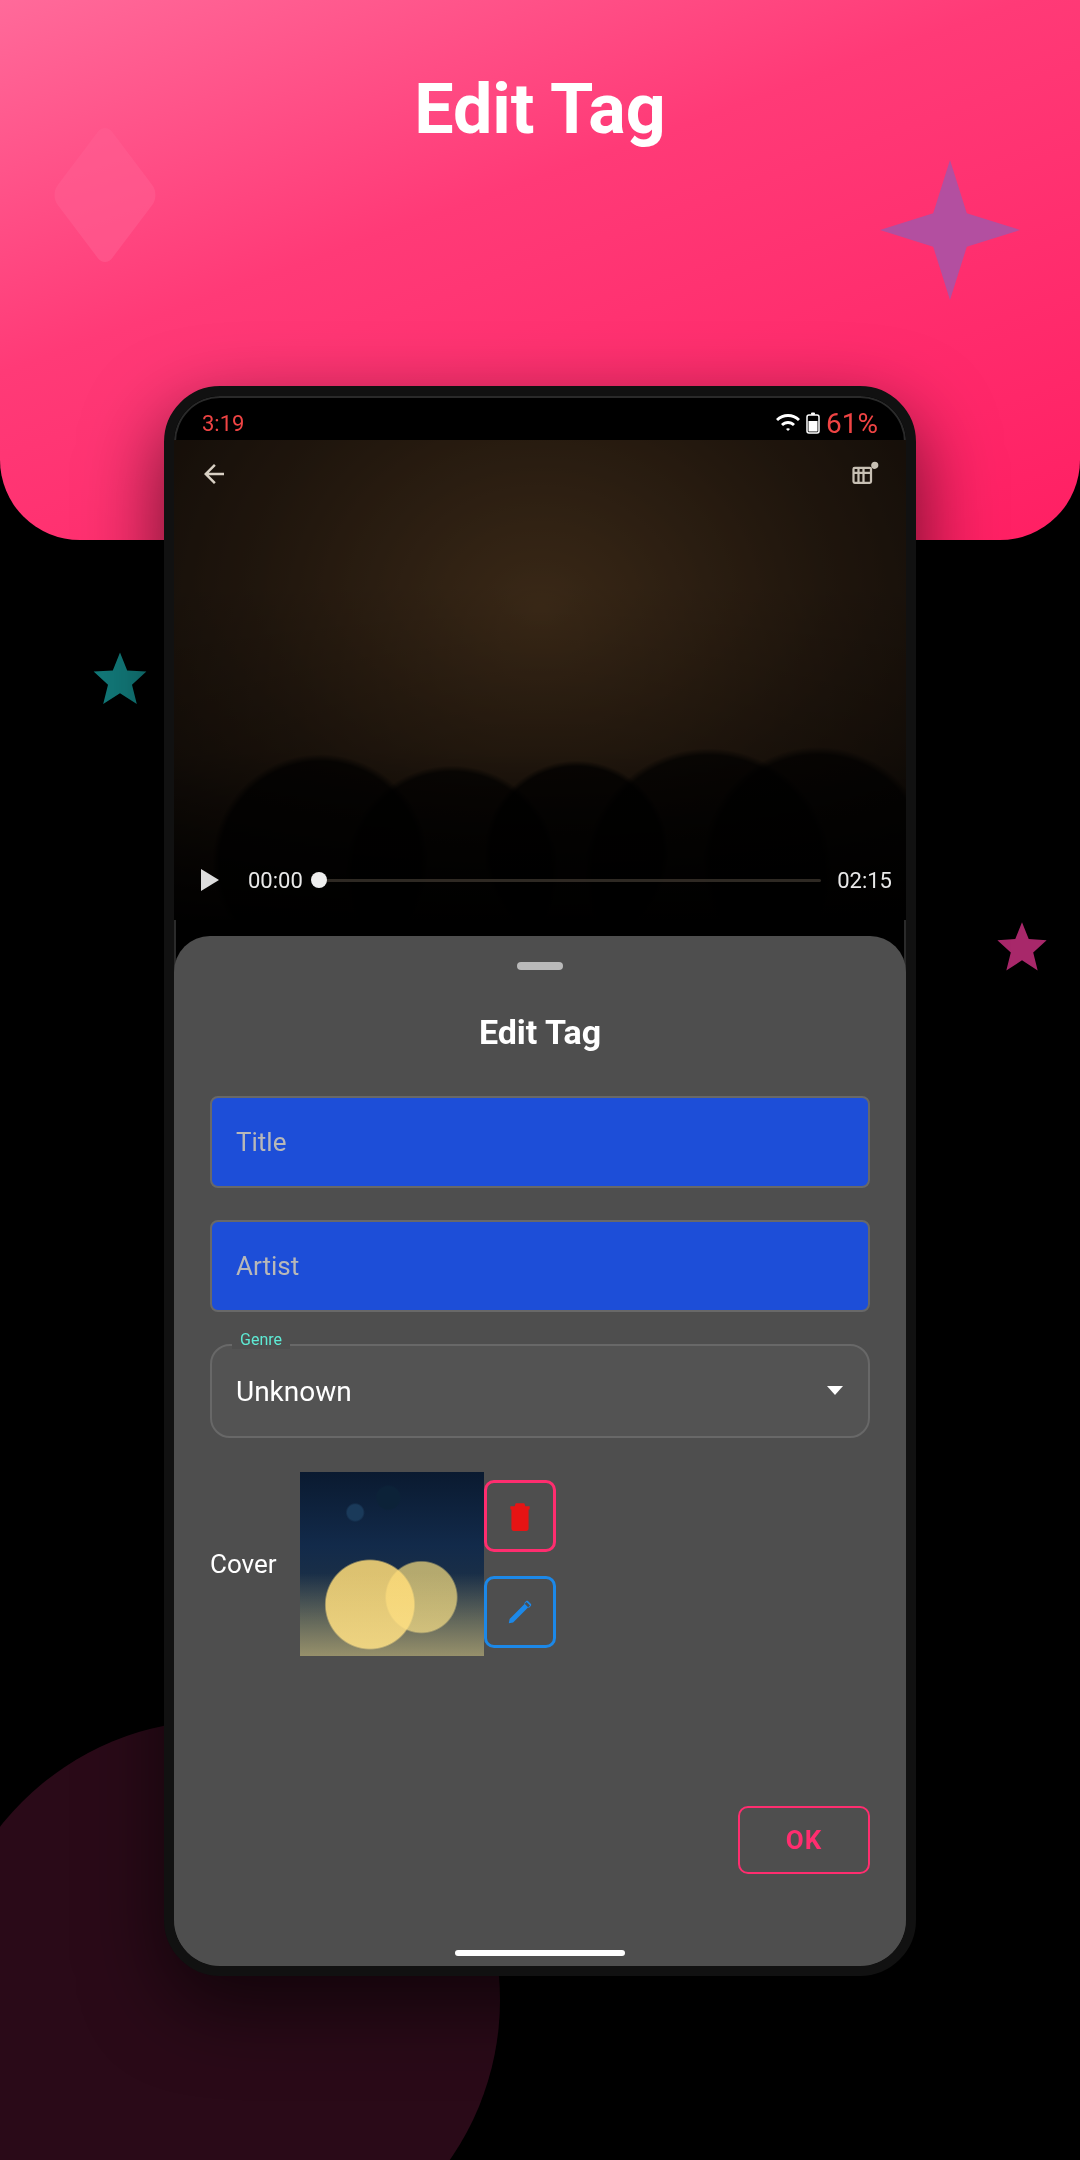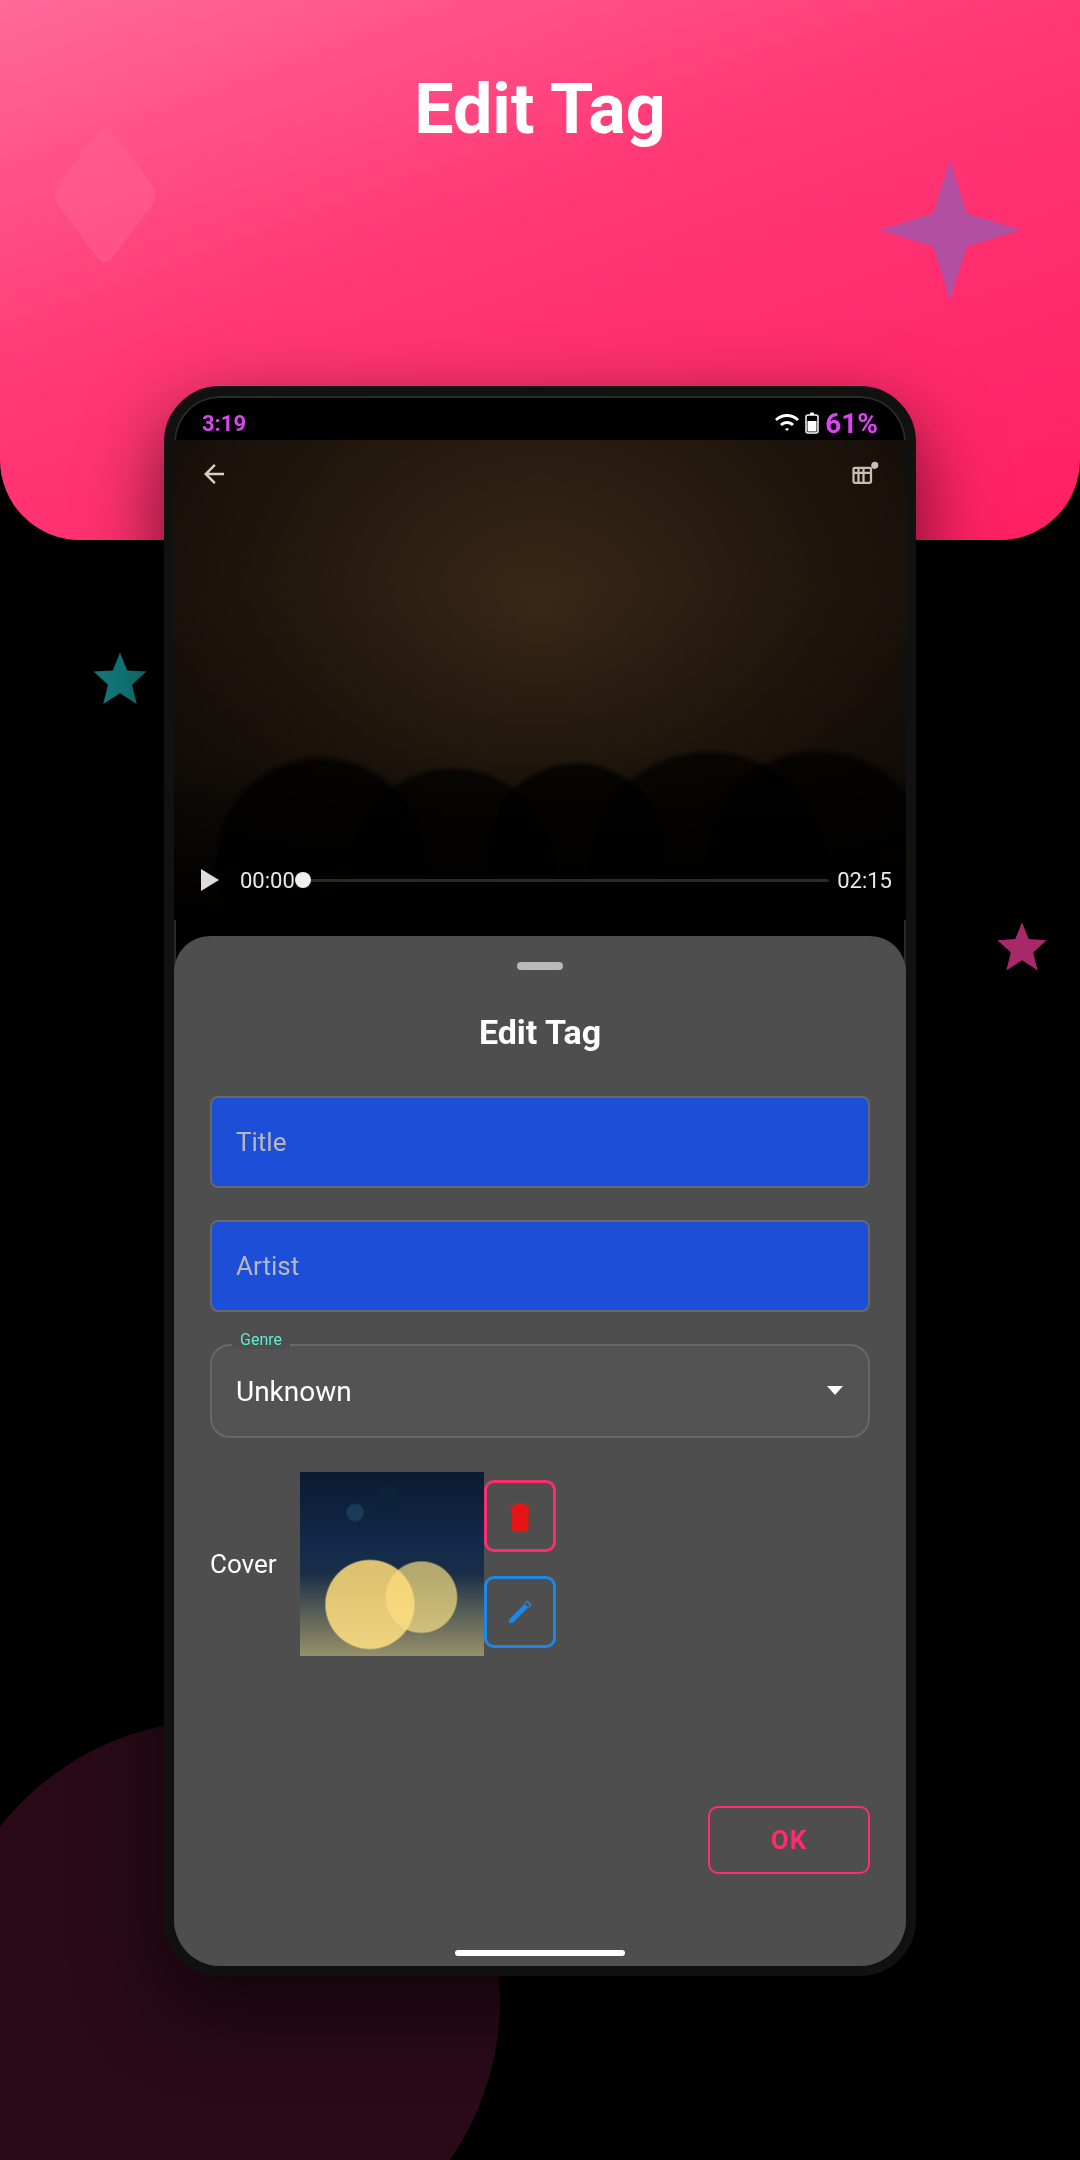--- a/index.html
+++ b/index.html
@@ -49,21 +49,21 @@
   border: 10px solid #111;
   box-shadow: 0 30px 80px rgba(0,0,0,.6), inset 0 0 0 2px #2a2a2a;
   overflow: hidden;
 }
 
 
 .status-bar {
   position: absolute; top: 0; left: 0; right: 0; height: 44px;
   display: flex; align-items: center; justify-content: space-between;
   padding: 10px 28px 0 28px;
-  color: #d946ef; font-size: 22px; font-weight: 700;
+  color: #ef4444; font-size: 22px; font-weight: 400;
 }
 .status-right { display: flex; align-items: center; gap: 6px; font-size: 28px; }
 
 
 .video-area {
   position: absolute; top: 44px; left: 0; right: 0; height: 480px;
   background: radial-gradient(ellipse at 50% 35%, #6a4a2a 0%, #3a2818 55%, #1a120c 100%);
   overflow: hidden;
 }
 .video-crowd {
@@ -77,21 +77,21 @@
     linear-gradient(to top, rgba(0,0,0,.9) 0%, rgba(0,0,0,.2) 35%, rgba(0,0,0,0) 70%);
 }
 .video-dim { position:absolute; inset:0; background: rgba(0,0,0,.45); }
 .video-topbar {
   position: absolute; top: 12px; left: 18px; right: 18px;
   display: flex; justify-content: space-between; align-items: center;
 }
 .icon-btn { width: 44px; height: 44px; display:flex; align-items:center; justify-content:center; }
 .video-controls {
   position: absolute; bottom: 18px; left: 14px; right: 14px;
-  display: flex; align-items: center; gap: 8px; color: #ddd;
+  display: flex; align-items: center; gap: 16px; color: #ddd;
 }
 .play-icn { width: 0; height: 0; border-left: 18px solid #ddd; border-top: 11px solid transparent; border-bottom: 11px solid transparent; }
 .video-time { font-size: 22px; color: #e8e8e8; }
 .progress-track {
   flex: 1; height: 3px; background: #8a7a6a55; position: relative; border-radius: 3px;
 }
 .progress-thumb {
   position: absolute; left: 0%; top: 50%; transform: translate(-50%,-50%);
   width: 16px; height: 16px; border-radius: 50%; background: #eee;
 }
@@ -148,21 +148,21 @@
 }
 .cover-actions { display:flex; flex-direction:column; gap: 24px; }
 .sq-btn {
   width: 72px; height: 72px; border-radius: 10px;
   display:flex; align-items:center; justify-content:center;
 }
 .sq-del { border: 3px solid #ff2d6f; }
 .sq-edit { border: 3px solid #1c88e8; }
 .ok-btn {
   position: absolute; right: 36px; bottom: 92px;
-  width: 162px; height: 68px;
+  width: 132px; height: 68px;
   border: 2.5px solid #ff2d6f; border-radius: 10px;
   color: #ff2d6f; font-size: 26px; font-weight: 700;
   display:flex; align-items:center; justify-content:center;
   letter-spacing: 1px;
 }
 
 
 .nav-pill {
   position: absolute; bottom: 10px; left: 50%; transform: translateX(-50%);
   width: 170px; height: 6px; background: #fff; border-radius: 4px;

